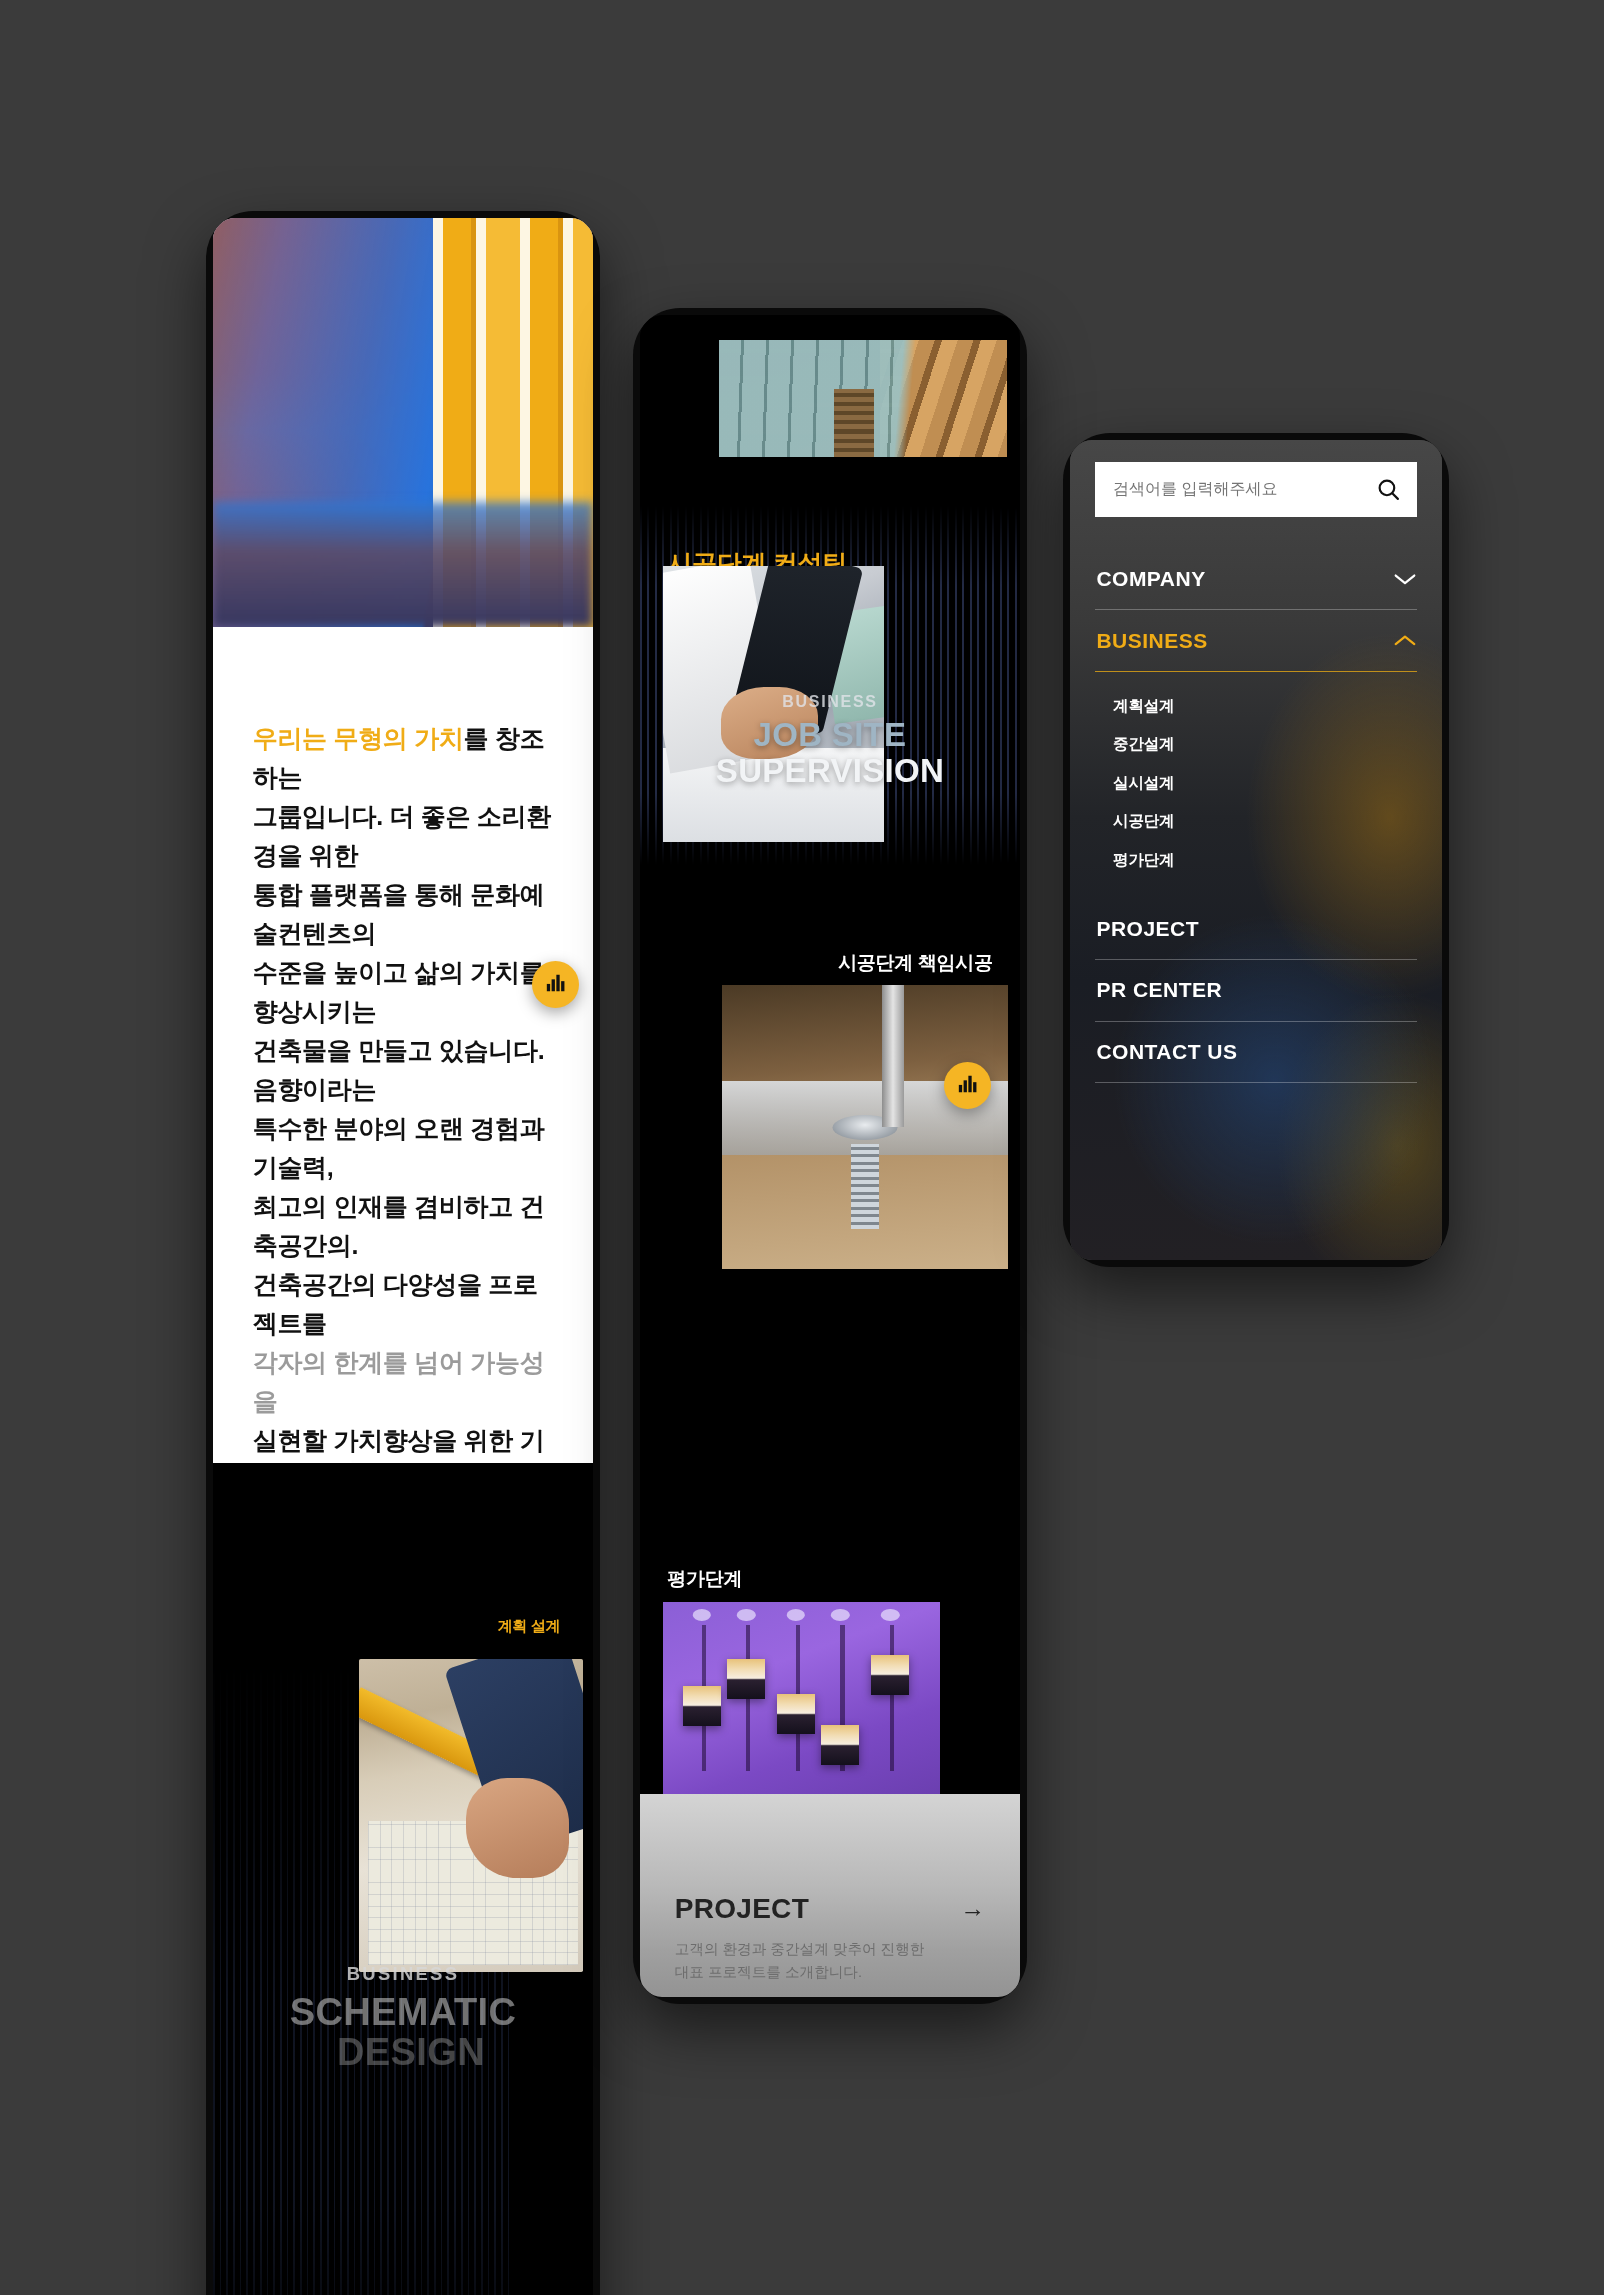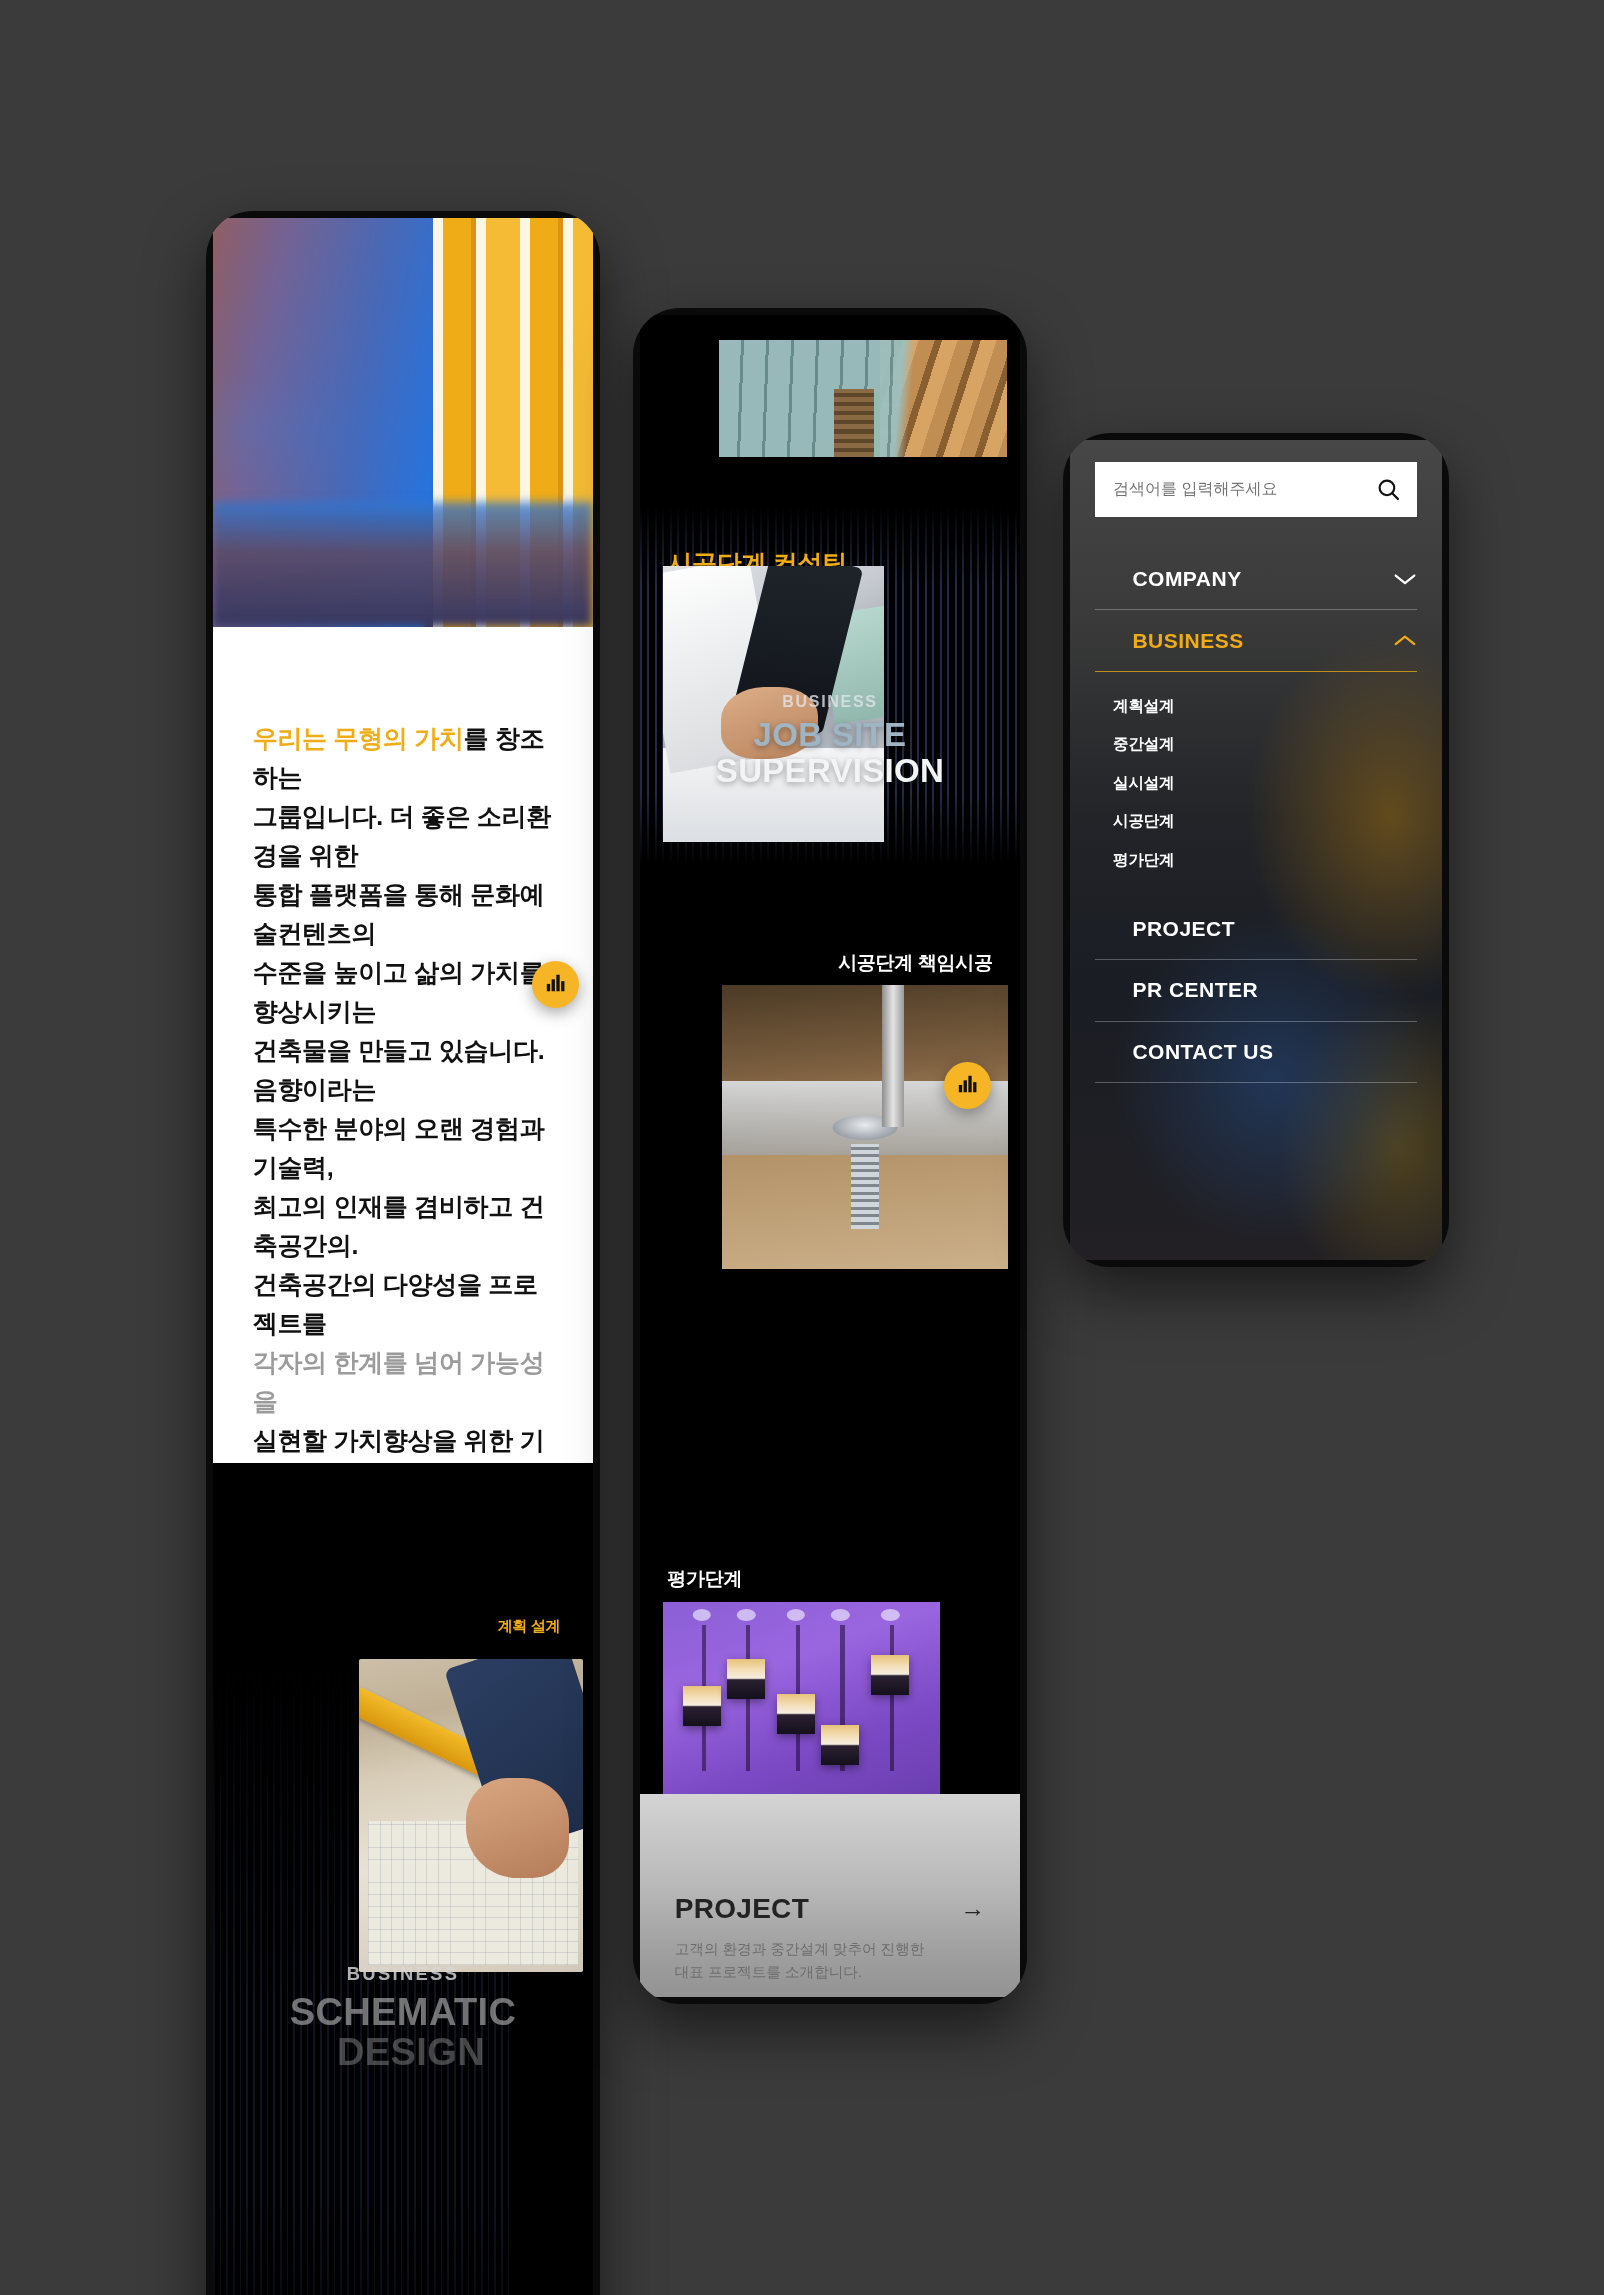--- a/index.html
+++ b/index.html
@@ -15,21 +15,21 @@
   .phone {
     position: absolute;
     border-radius: 47px;
     background: #0a0a0a;
     box-shadow: 0 25px 58px rgba(0,0,0,.55);
     overflow: hidden;
   }
   .phone-inner {
     position: absolute;
     inset: 6.7px;
-    border-radius: 12px;
+    border-radius: 22px;
     overflow: hidden;
     background: #000;
   }
 
   
   #phone1 { left: 206px; top: 211px; width: 394px; height: 2377px; }
   #phone1 .phone-inner { background: #ffffff; }
 
   .p1-hero {
     position: absolute; left: 0; top: 0; width: 100%; height: 409px;
@@ -291,21 +291,20 @@
   .p3-search-input {
     flex: 1; border: 0; outline: 0; background: transparent;
     font-family: "Liberation Sans", sans-serif; font-size: 16px; color: #8d8d8d;
   }
   .p3-search-icon { width: 25px; height: 25px; flex: none; }
 
   .p3-menu { margin-top: 32px; }
   .p3-row {
     display: flex; align-items: center; justify-content: space-between;
     padding: 18.4px 1.7px 18.4px 1.7px;
-    margin-left: 36px;
   }
   .p3-row-label { font-size: 21px; font-weight: 800; color: #fff; letter-spacing: 0.5px; }
   .p3-row.active .p3-row-label { color: #f0ac16; }
   .p3-chev { width: 22px; height: 12.5px; flex: none; }
   .p3-div { height: 0.8px; background: rgba(255,255,255,.28); }
   .p3-div.gold { background: #c08f1b; }
   .p3-sub { padding: 15px 0 18.4px 18.4px; }
   .p3-sub-item {
     font-size: 15.5px; font-weight: 700; color: #fff; padding: 8.8px 0; letter-spacing: -0.2px;
   }

